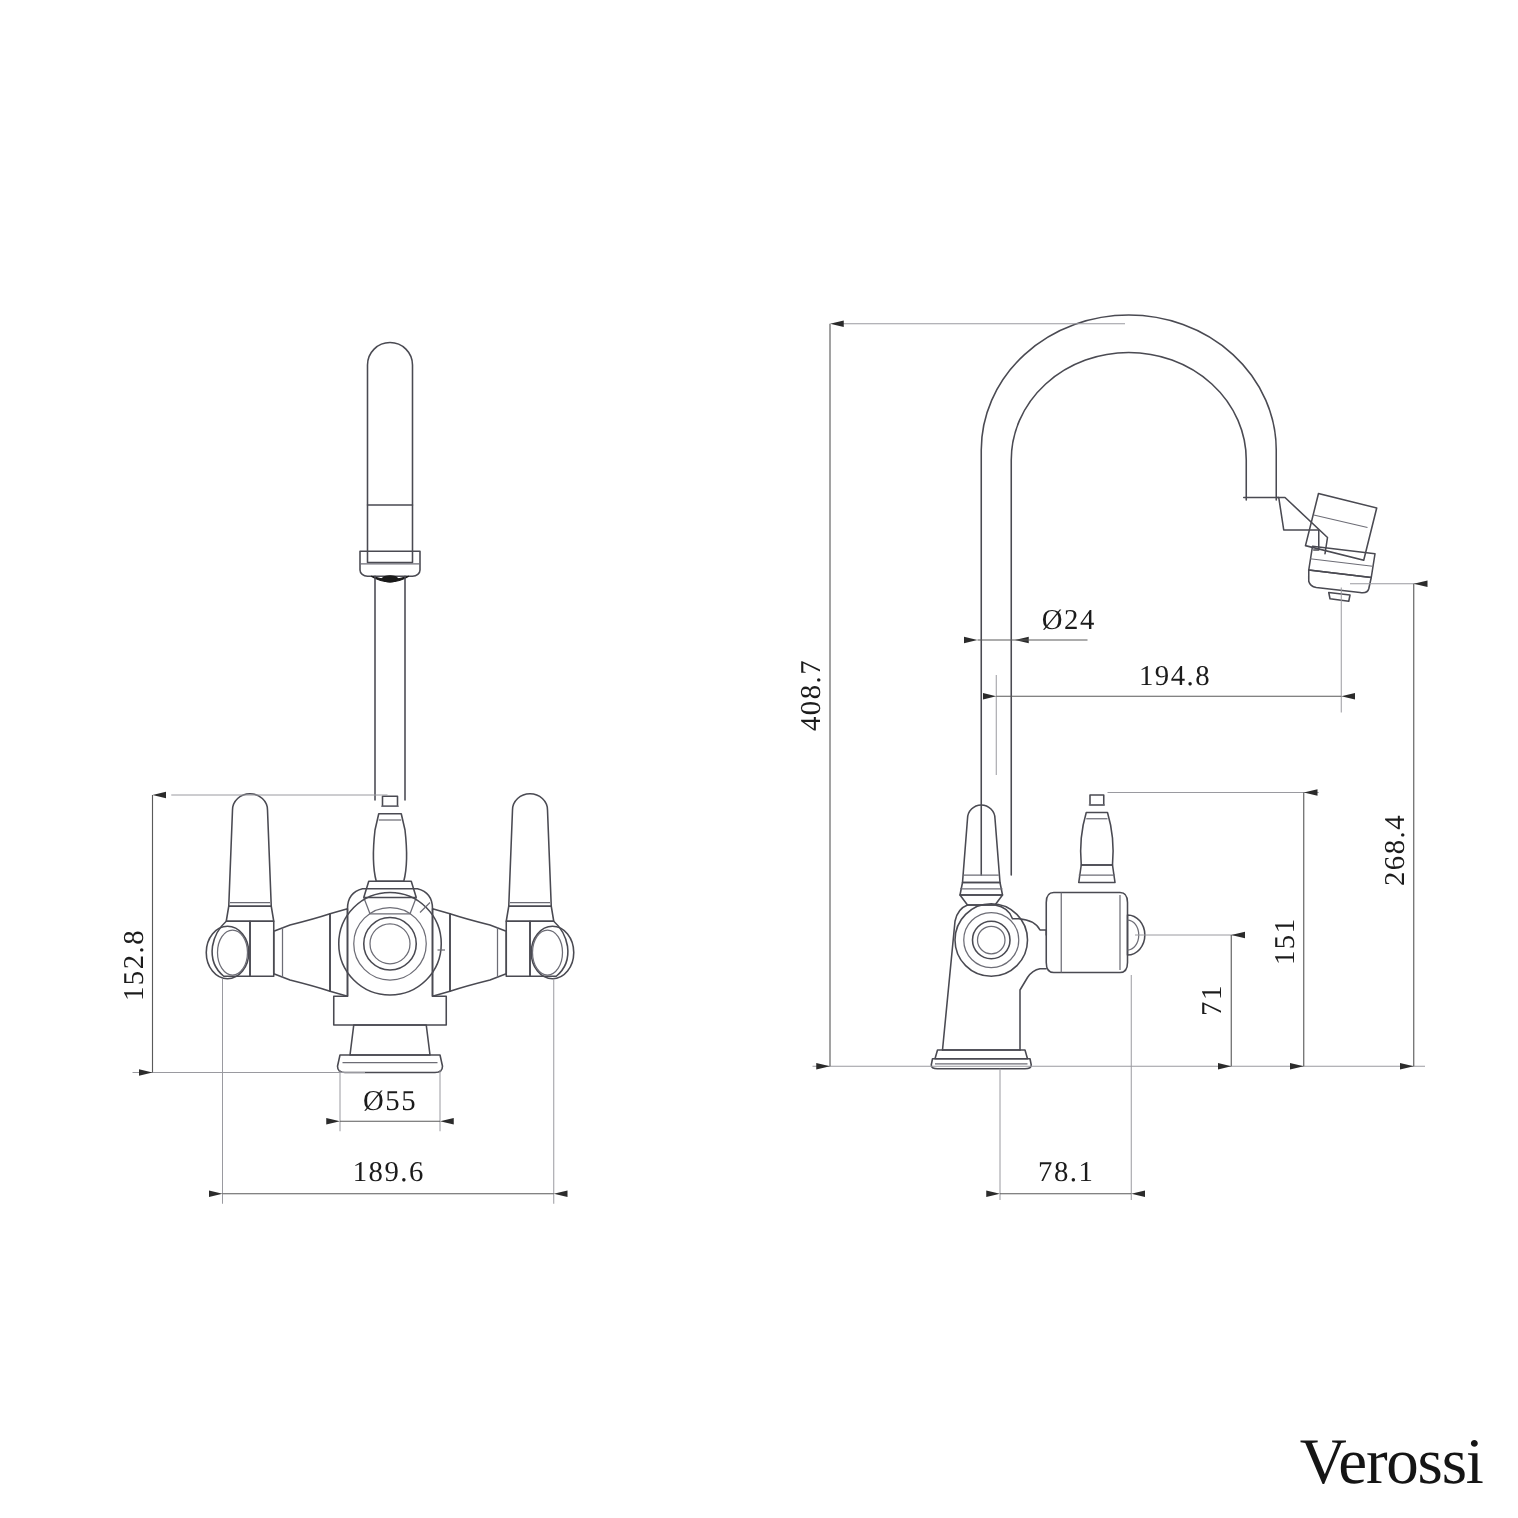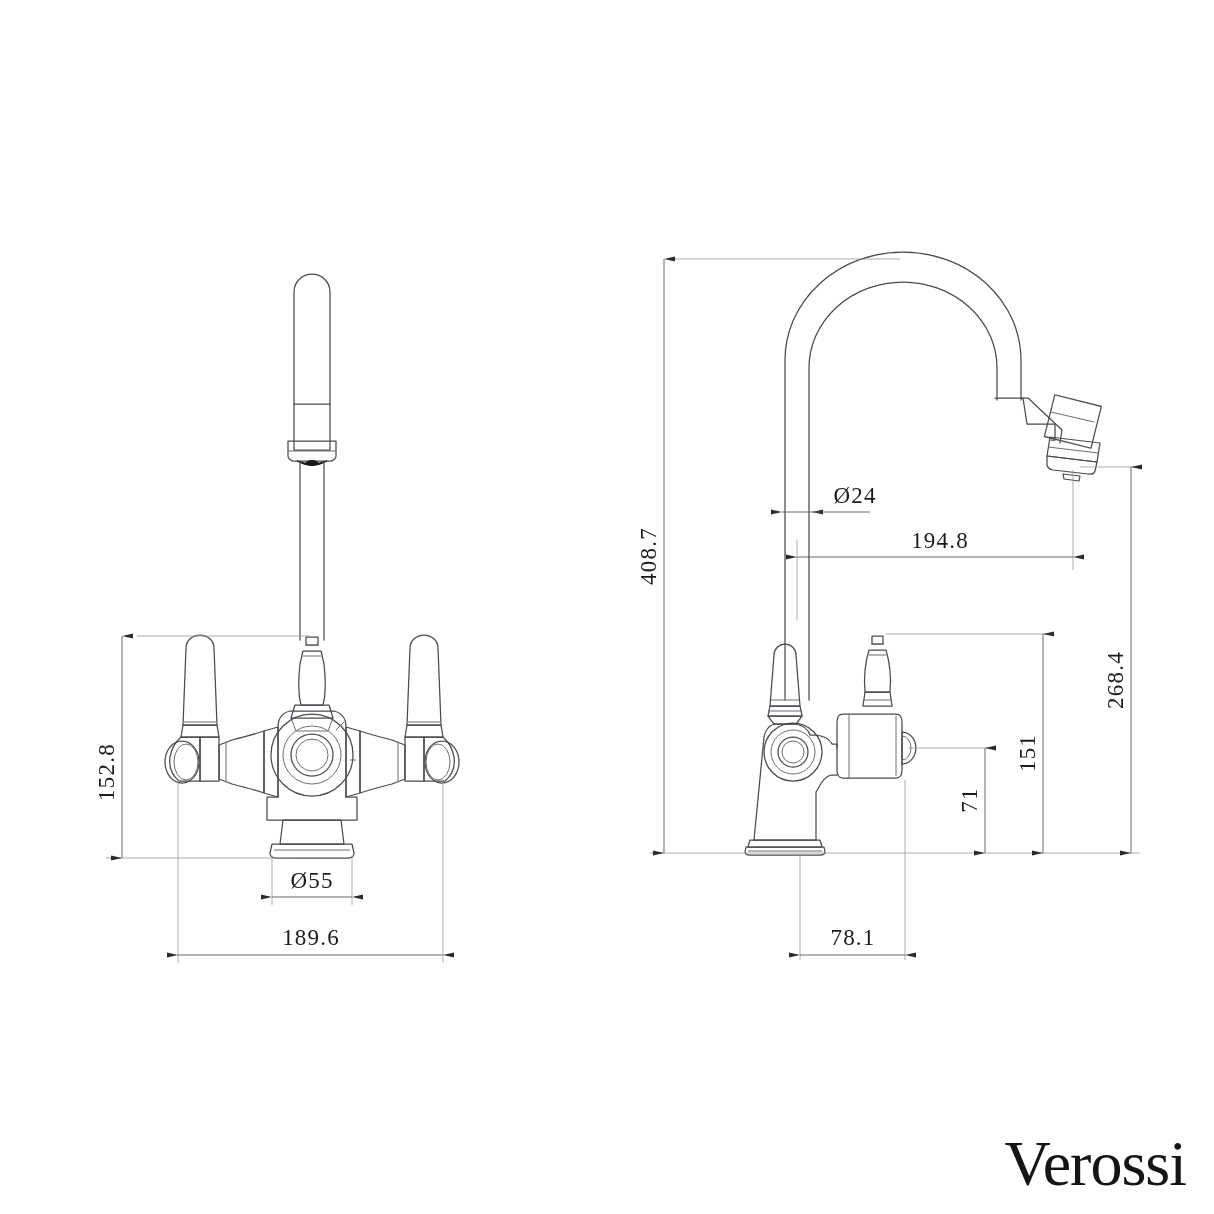--- a/index.html
+++ b/index.html
@@ -26,21 +26,21 @@
     left: 0;
     top: 0;
     width: 1214px;
     height: 1214px;
   }
   .brand {
     position: absolute;
     right: 28px;
     bottom: 18px;
     font-family: "Liberation Serif", serif;
-    font-size: 64px;
+    font-size: 52px;
     font-weight: 400;
     letter-spacing: -1px;
     color: #151515;
     line-height: 1;
     white-space: nowrap;
   }
   
   .obj      { fill: none; stroke: #4a4a52; stroke-width: 1.25; stroke-linejoin: round; stroke-linecap: round; }
   .obj-thin { fill: none; stroke: #6d6d76; stroke-width: 1; }
   .obj-dark { fill: #1a1a1a; stroke: #1a1a1a; stroke-width: 1; }

